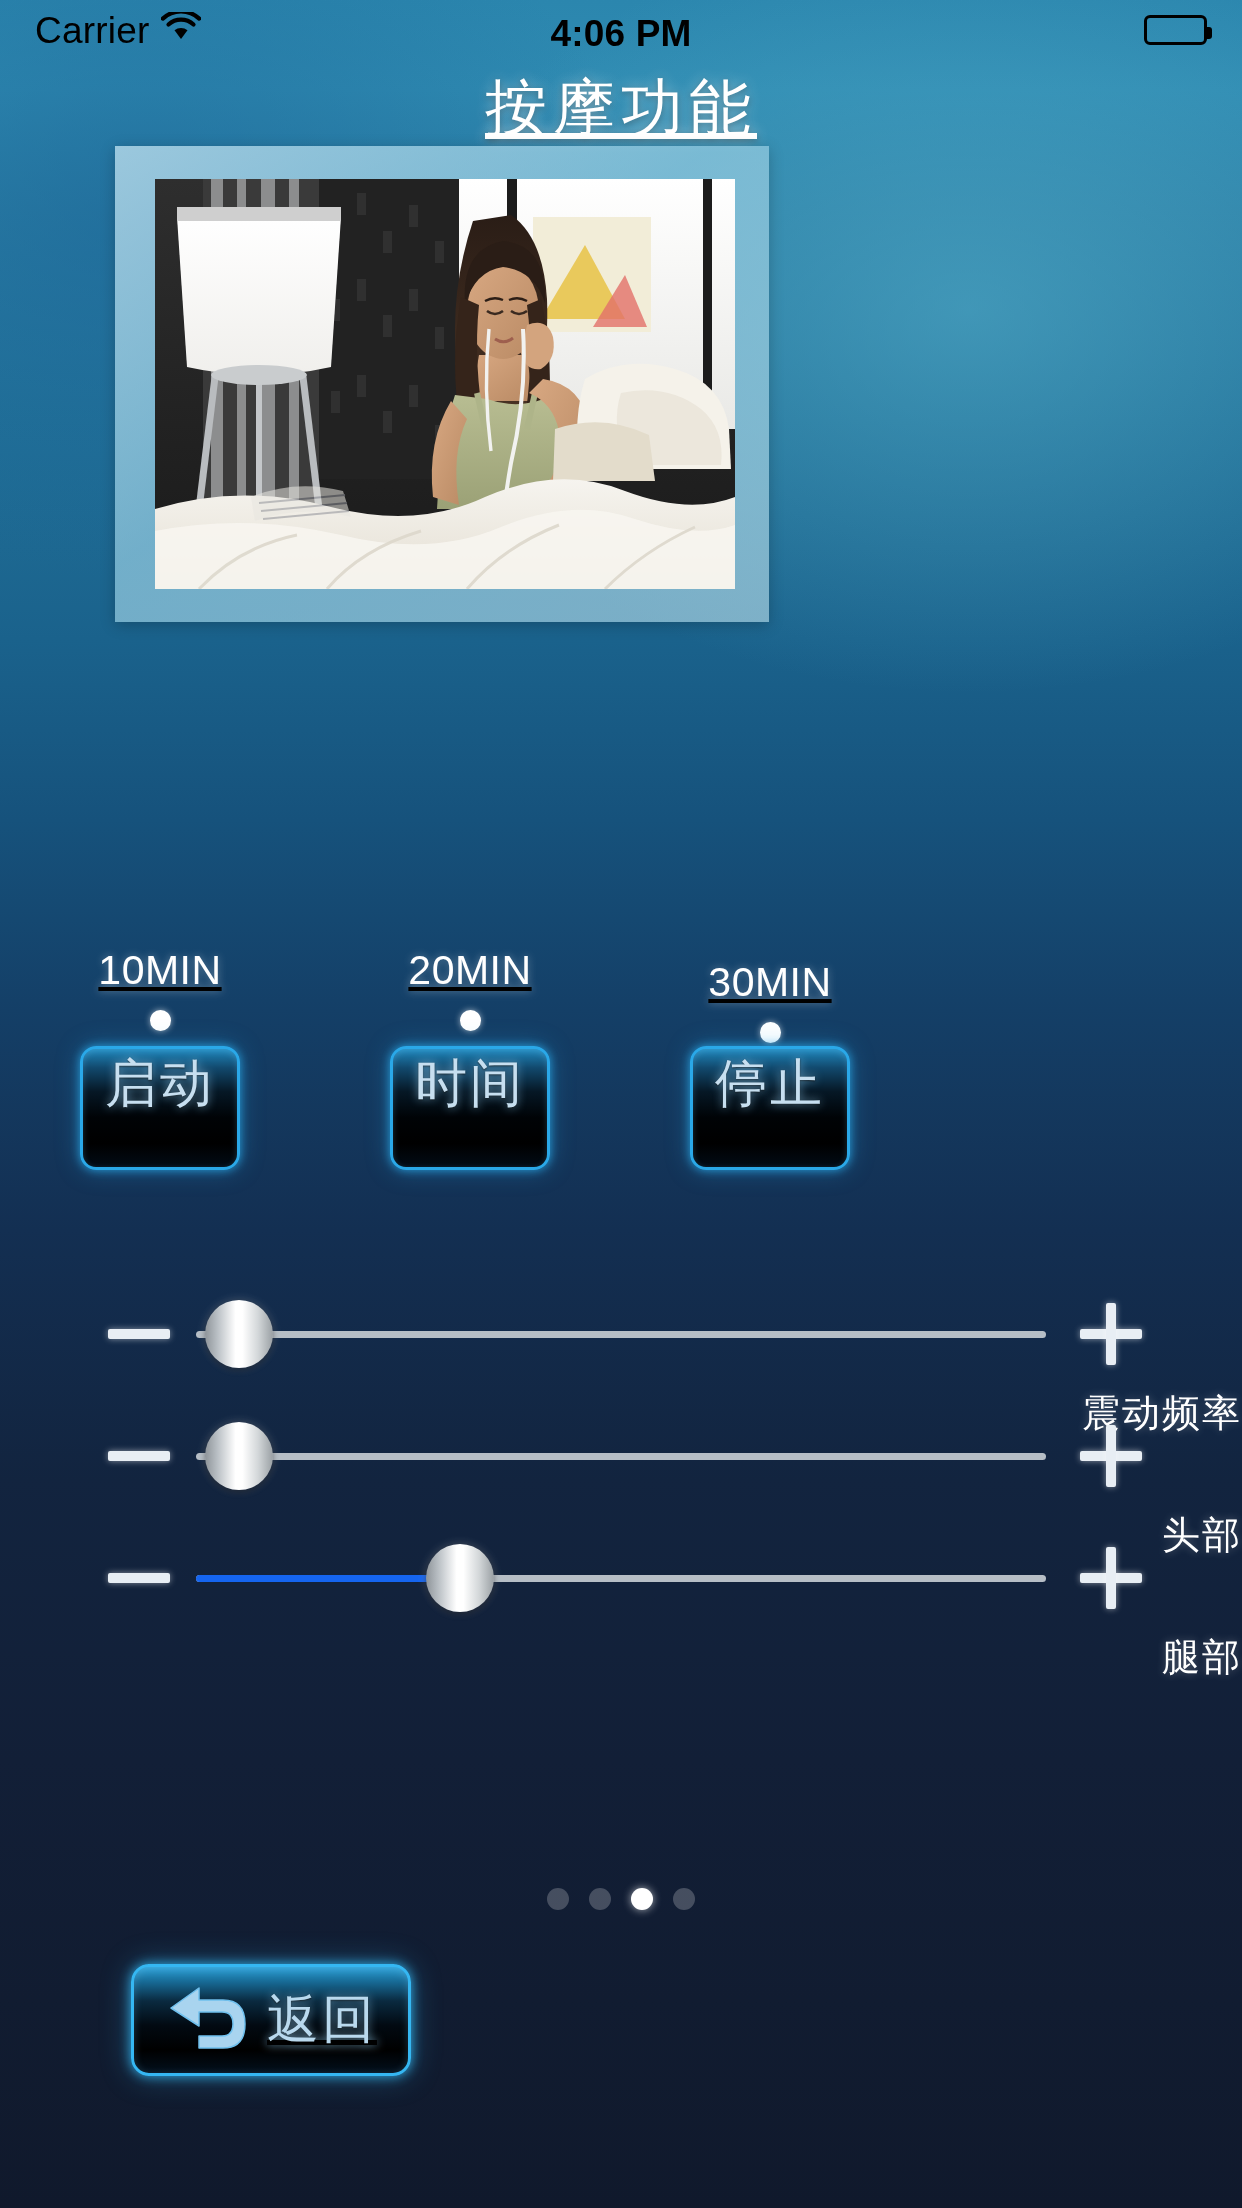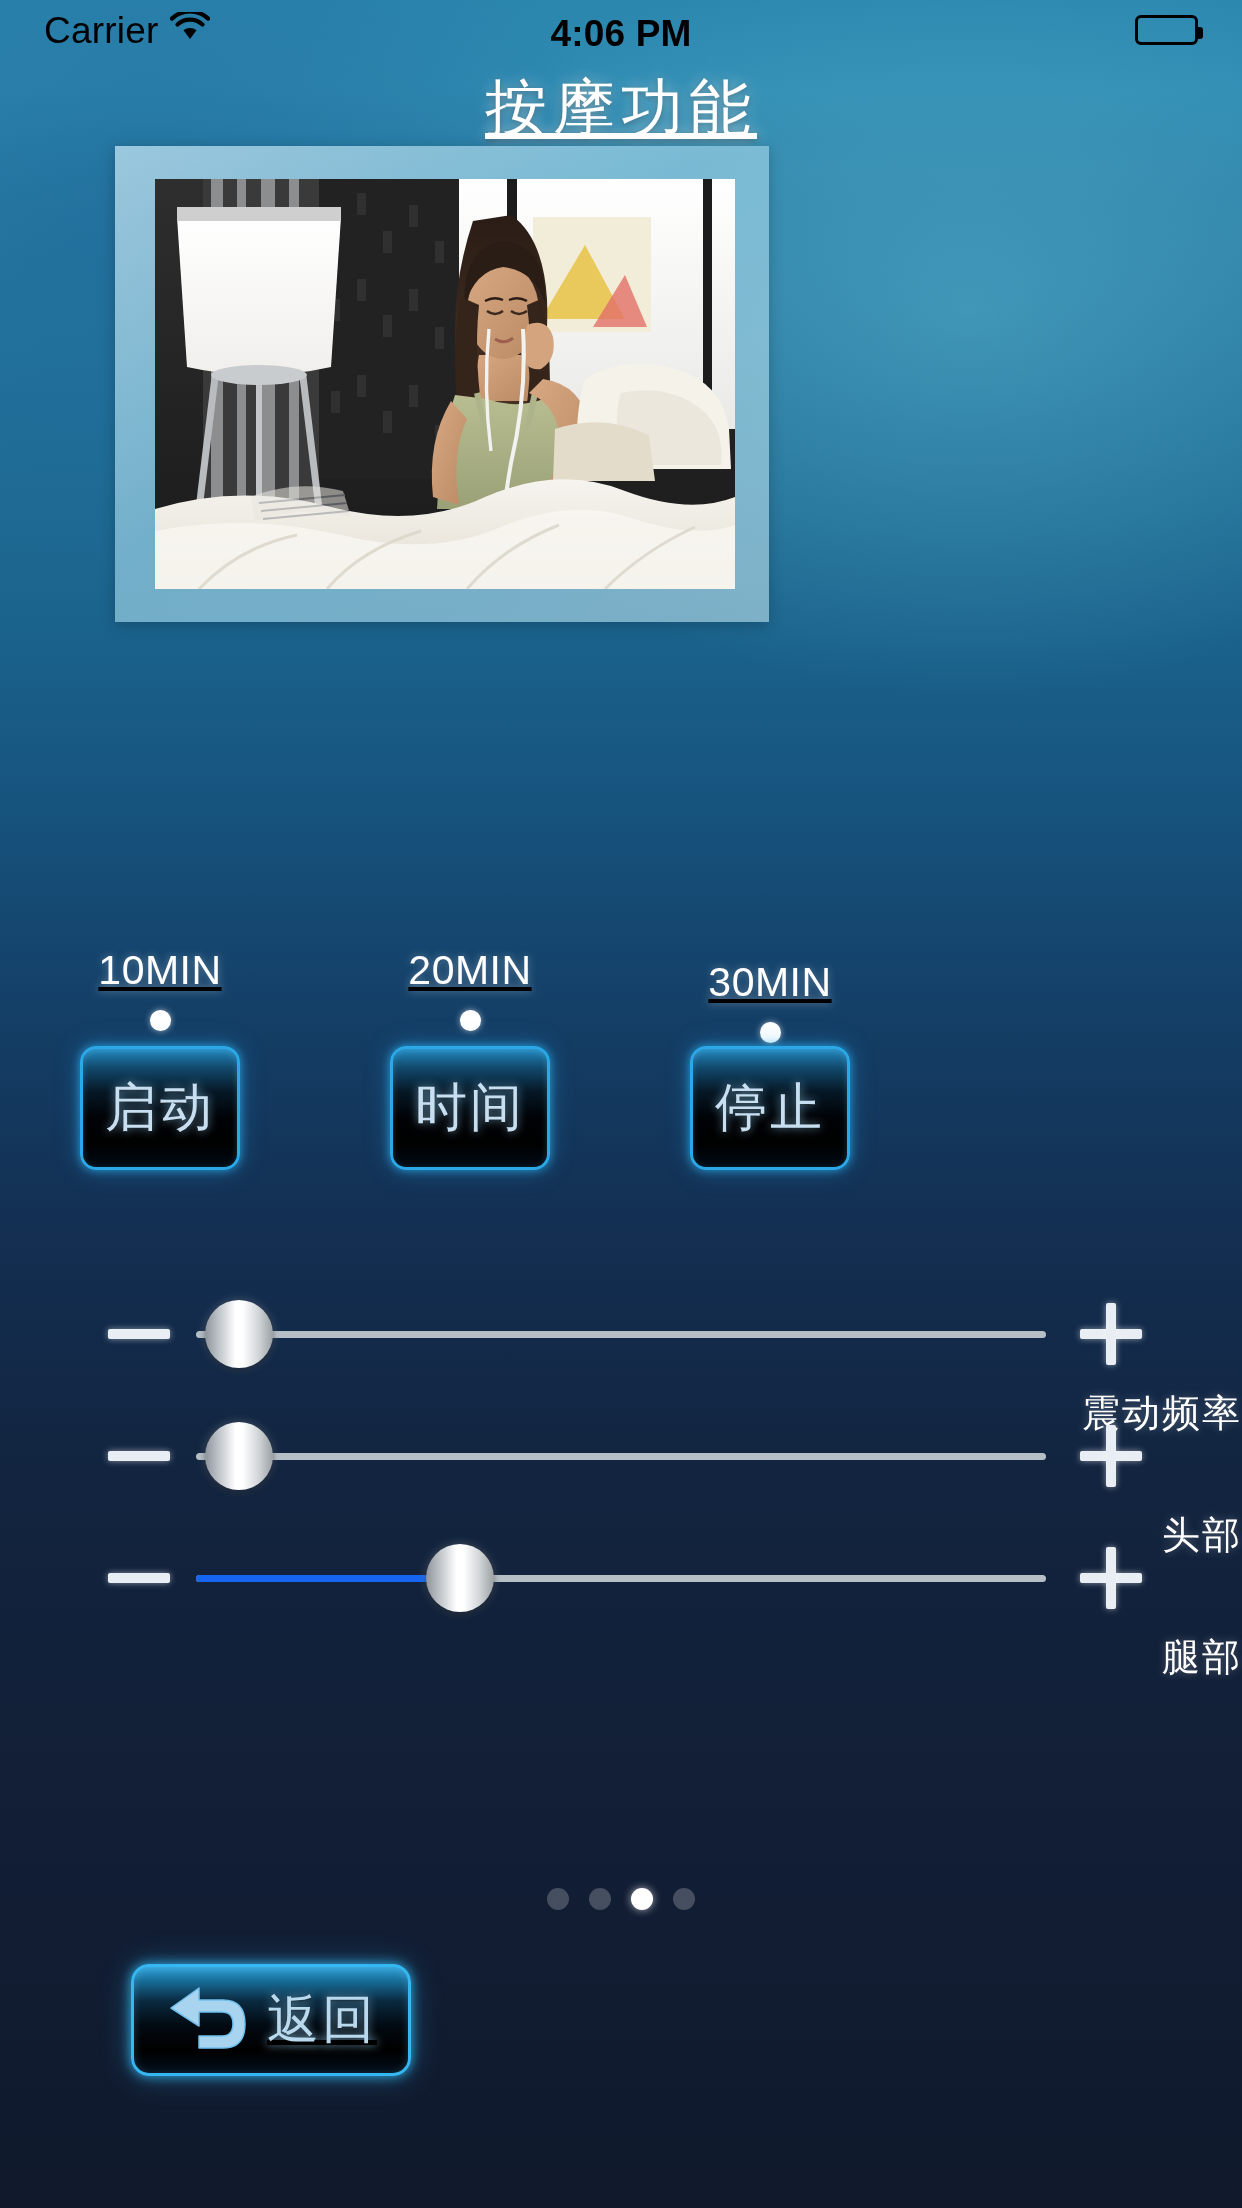--- a/index.html
+++ b/index.html
@@ -43,21 +43,21 @@
   }
 
   
   .statusbar {
     position: absolute;
     top: 0; left: 0;
     width: 1242px;
     height: 60px;
     display: flex;
     align-items: center;
-    padding: 0 44px;
+    padding: 0 35px;
     color: #000;
     font-size: 37px;
     letter-spacing: 0.2px;
   }
   .sb-left { display: flex; align-items: center; gap: 12px; }
   .sb-carrier { font-size: 37px; color: #000; line-height: 1; }
   .wifi-icon { display: block; }
   .sb-center {
     position: absolute;
     left: 0; right: 0;
@@ -194,21 +194,21 @@
         #12496d 16%,
         #061826 36%,
         #000306 58%,
         #000000 80%,
         #020c16 100%);
     box-shadow:
       0 0 10px rgba(42,168,232,0.85),
       0 0 24px rgba(42,168,232,0.35),
       inset 0 2px 6px rgba(120,210,255,0.25);
     display: flex;
-    align-items: center;
+    align-items: flex-start;
     justify-content: center;
     cursor: pointer;
     position: relative;
   }
   .neon-btn-label {
     font-size: 52px;
     color: #c7dff0;
     letter-spacing: 3px;
     text-shadow: 0 0 10px rgba(150,210,245,0.7), 0 1px 2px rgba(0,0,0,0.9);
     font-weight: 500;

